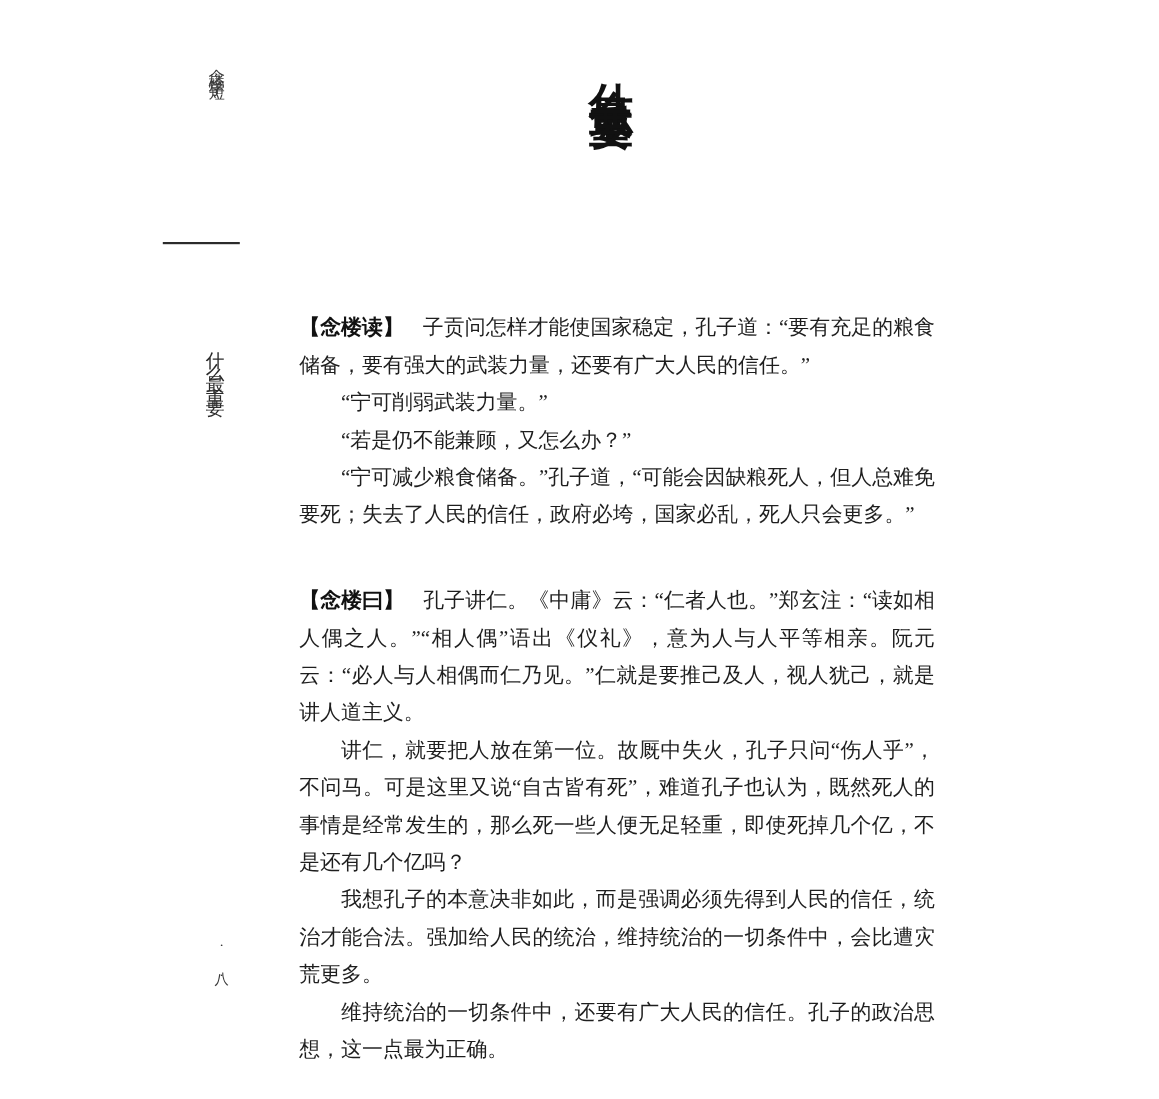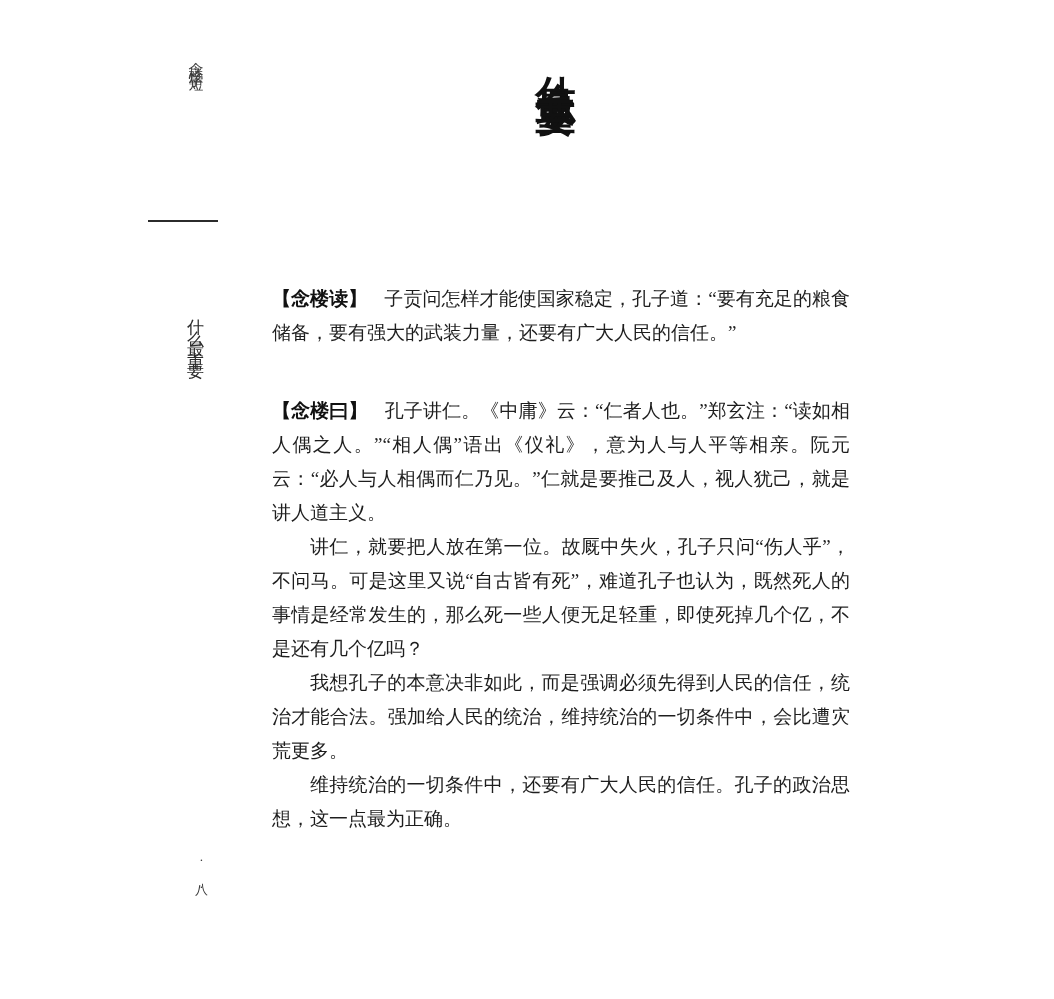--- a/index.html
+++ b/index.html
@@ -104,20 +104,23 @@
   <div class="page-num vertical">·八·</div>
 
   <h1 class="main-title vertical">什么最重要</h1>
 
   <div class="body-text">
 
     <section class="section">
       <p>
         <span class="section-label">【念楼读】</span><span>子贡问怎样才能使国家稳定，孔子道：“要有充足的粮食储备，要有强大的武装力量，还要有广大人民的信任。”</span>
       </p>
+      <p class="indent">“宁可削弱武装力量。”</p>
+      <p class="indent">“若是仍不能兼顾，又怎么办？”</p>
+      <p class="indent">“宁可减少粮食储备。”孔子道，“可能会因缺粮死人，但人总难免要死；失去了人民的信任，政府必垮，国家必乱，死人只会更多。”</p>
     </section>
 
     <section class="section">
       <p>
         <span class="section-label">【念楼曰】</span><span>孔子讲仁。《中庸》云：“仁者人也。”郑玄注：“读如相人偶之人。”“相人偶”语出《仪礼》，意为人与人平等相亲。阮元云：“必人与人相偶而仁乃见。”仁就是要推己及人，视人犹己，就是讲人道主义。</span>
       </p>
       <p class="indent">讲仁，就要把人放在第一位。故厩中失火，孔子只问“伤人乎”，不问马。可是这里又说“自古皆有死”，难道孔子也认为，既然死人的事情是经常发生的，那么死一些人便无足轻重，即使死掉几个亿，不是还有几个亿吗？</p>
       <p class="indent">我想孔子的本意决非如此，而是强调必须先得到人民的信任，统治才能合法。强加给人民的统治，维持统治的一切条件中，会比遭灾荒更多。</p>
       <p class="indent">维持统治的一切条件中，还要有广大人民的信任。孔子的政治思想，这一点最为正确。</p>
     </section>

